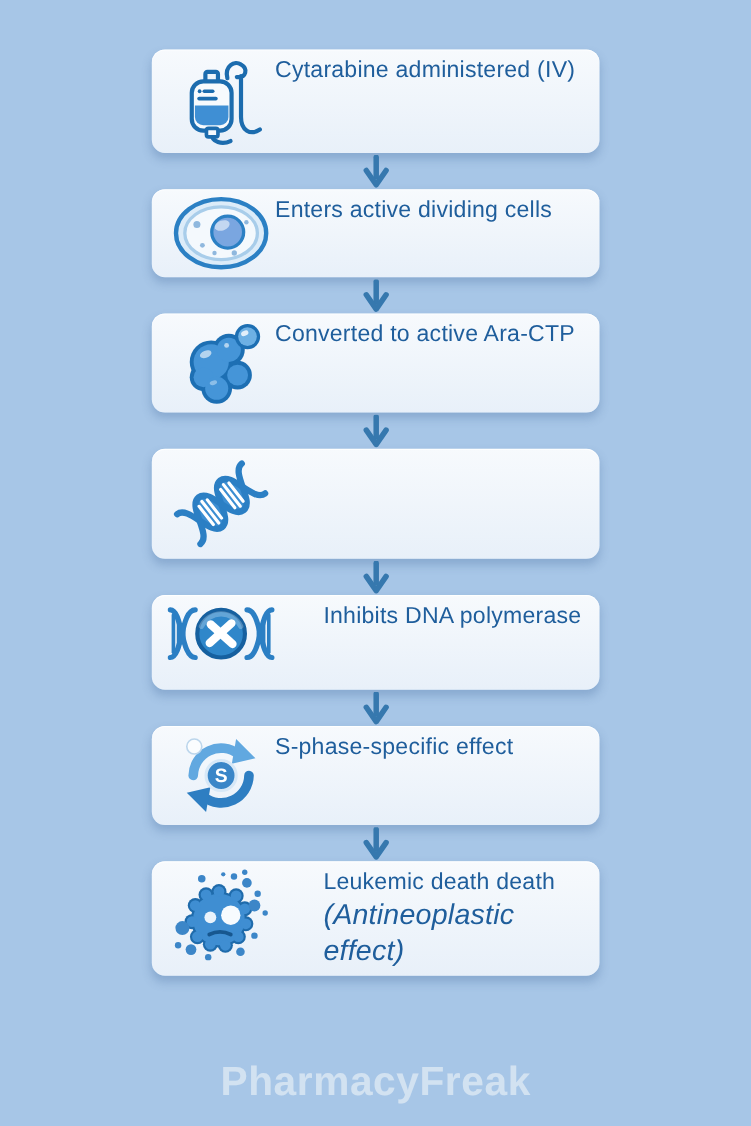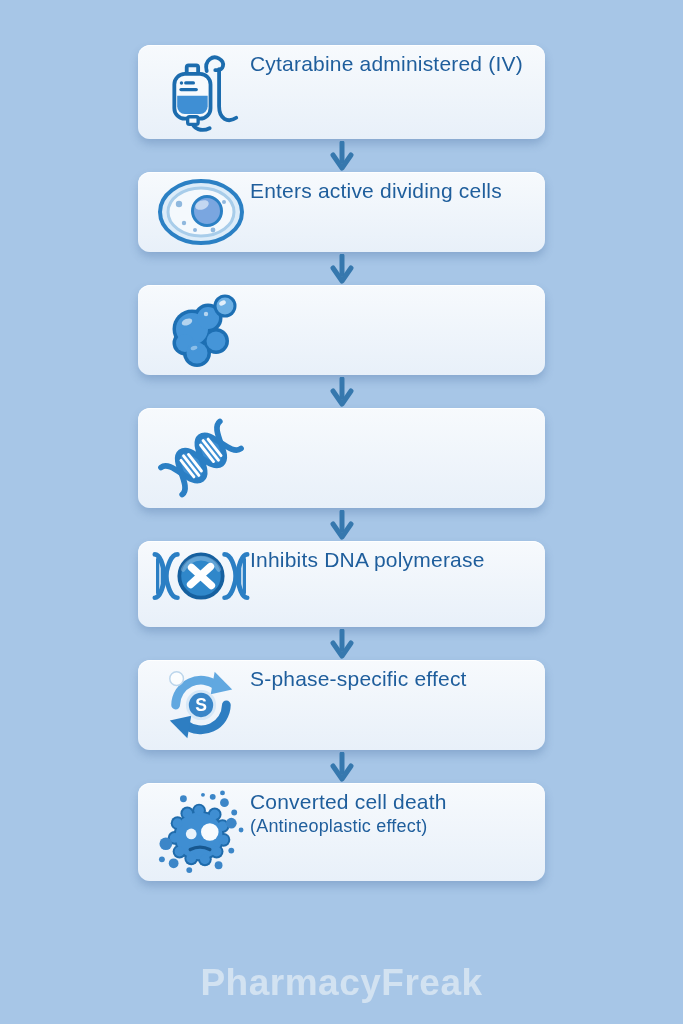--- a/index.html
+++ b/index.html
@@ -15,31 +15,31 @@
   }
   .step-box{
     width:407px;box-sizing:border-box;
     min-height:80px;
     border-radius:12px;
     background:linear-gradient(180deg,#f7fafd 0%,#e8f0f9 100%);
     box-shadow:0 5px 9px rgba(70,110,158,0.32), inset 0 1px 0 rgba(255,255,255,0.85);
     display:flex;align-items:flex-start;
     padding:6px 14px;
   }
-  .step-box.tall{min-height:86px;}
+  .step-box.tall{min-height:86px;gap:44px;}
   .icon-wrap{
     width:98px;flex:0 0 98px;
     display:flex;align-items:center;justify-content:center;
   }
   .step-text{
     color:#1f5e9c;
     font-size:21px;line-height:1.26;letter-spacing:0.2px;
   }
   .step-text .line2{display:block;}
-  .step-text .line2.italic{font-size:18px;}
+  .step-text .line2.italic{font-style:italic;font-size:26px;}
   .arrow-wrap{
     height:33px;display:flex;align-items:center;justify-content:center;
   }
   .watermark{
     position:absolute;top:962px;left:0;width:100%;
     text-align:center;
     font-size:37px;font-weight:bold;letter-spacing:0.5px;
     color:#d9e6f3;opacity:0.88;
   }
 </style>
@@ -120,20 +120,23 @@
             <circle cx="39" cy="62" r="10.5"></circle>
           <circle cx="58" cy="50" r="9.5"></circle>
         </g>
         <circle cx="67" cy="15" r="11.5" fill="#1d6fb3"></circle>
         <circle cx="67" cy="15" r="8.5" fill="#6db0e4"></circle>
         <ellipse cx="64.5" cy="12" rx="3.5" ry="2.3" fill="#ffffff" opacity="0.8" transform="rotate(-25 64.5 12)"></ellipse>
         <ellipse cx="29" cy="31" rx="5.5" ry="3.2" fill="#ffffff" opacity="0.6" transform="rotate(-22 29 31)"></ellipse>
         <circle cx="48" cy="23" r="2.2" fill="#ffffff" opacity="0.6"></circle>
         <ellipse cx="36" cy="57" rx="3.4" ry="2" fill="#9cc8ec" opacity="0.8" transform="rotate(-15 36 57)"></ellipse>
       </svg>
+    </span>
+    <span class="step-text">
+      <span>Converted to active Ara-CTP</span>
     </span>
   </div>
 
   <div class="arrow-wrap">
     <svg width="28" height="30" viewBox="0 0 28 30">
       <line x1="14" y1="2" x2="14" y2="20" stroke="#3678ae" stroke-width="5" stroke-linecap="round"></line>
       <path d="M5 14 L14 27 L23 14" fill="none" stroke="#3678ae" stroke-width="5" stroke-linecap="round" stroke-linejoin="round"></path>
     </svg>
   </div>
 
@@ -274,20 +277,20 @@
           <circle cx="12" cy="56" r="6.5"></circle>
             <circle cx="20" cy="76" r="5"></circle>
           <circle cx="8" cy="72" r="3"></circle>
             <circle cx="36" cy="83" r="3"></circle>
           <circle cx="66" cy="78" r="4"></circle>
             <circle cx="79" cy="63" r="3"></circle>
         </g>
       </svg>
     </span>
     <span class="step-text">
-      <span>Converted cell death</span>
+      <span>Leukemic death death</span>
       <span class="line2 italic">(Antineoplastic effect)</span>
     </span>
   </div>
 
 </div>
 
 <div class="watermark">PharmacyFreak</div>
 
 </body></html>

